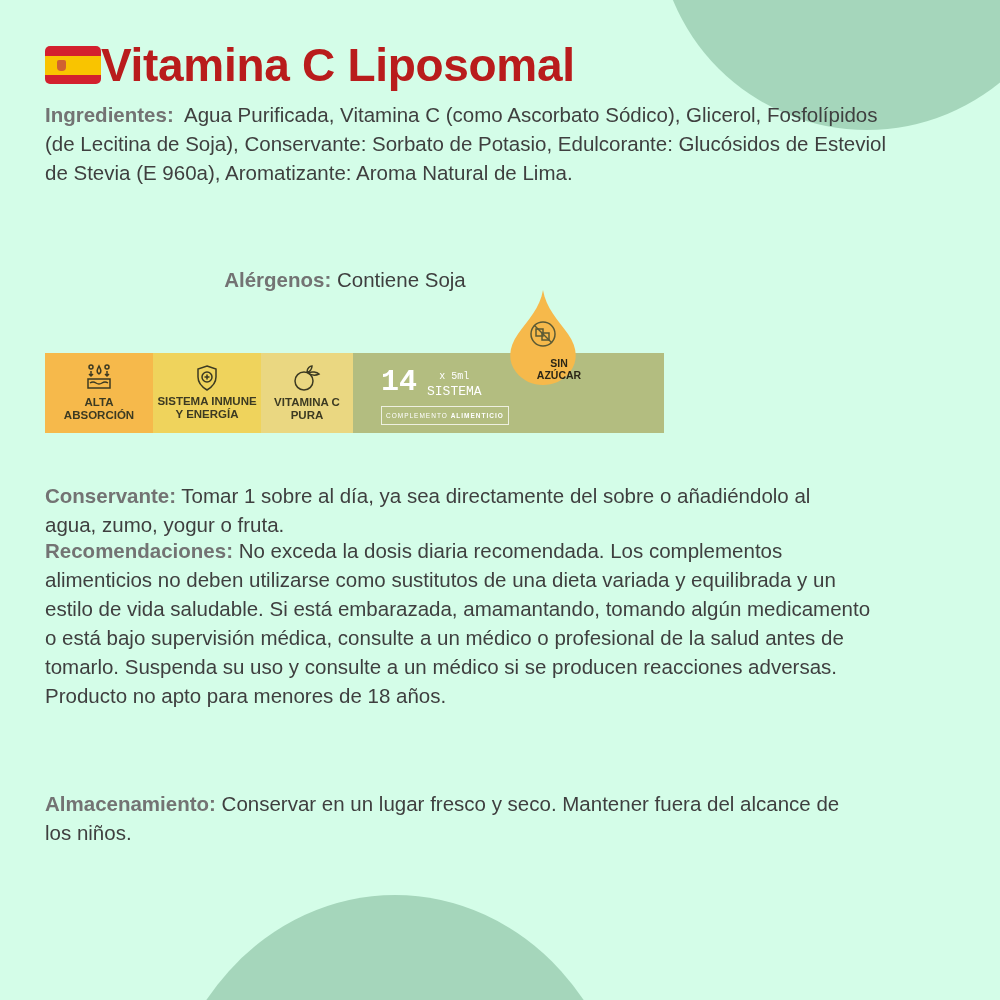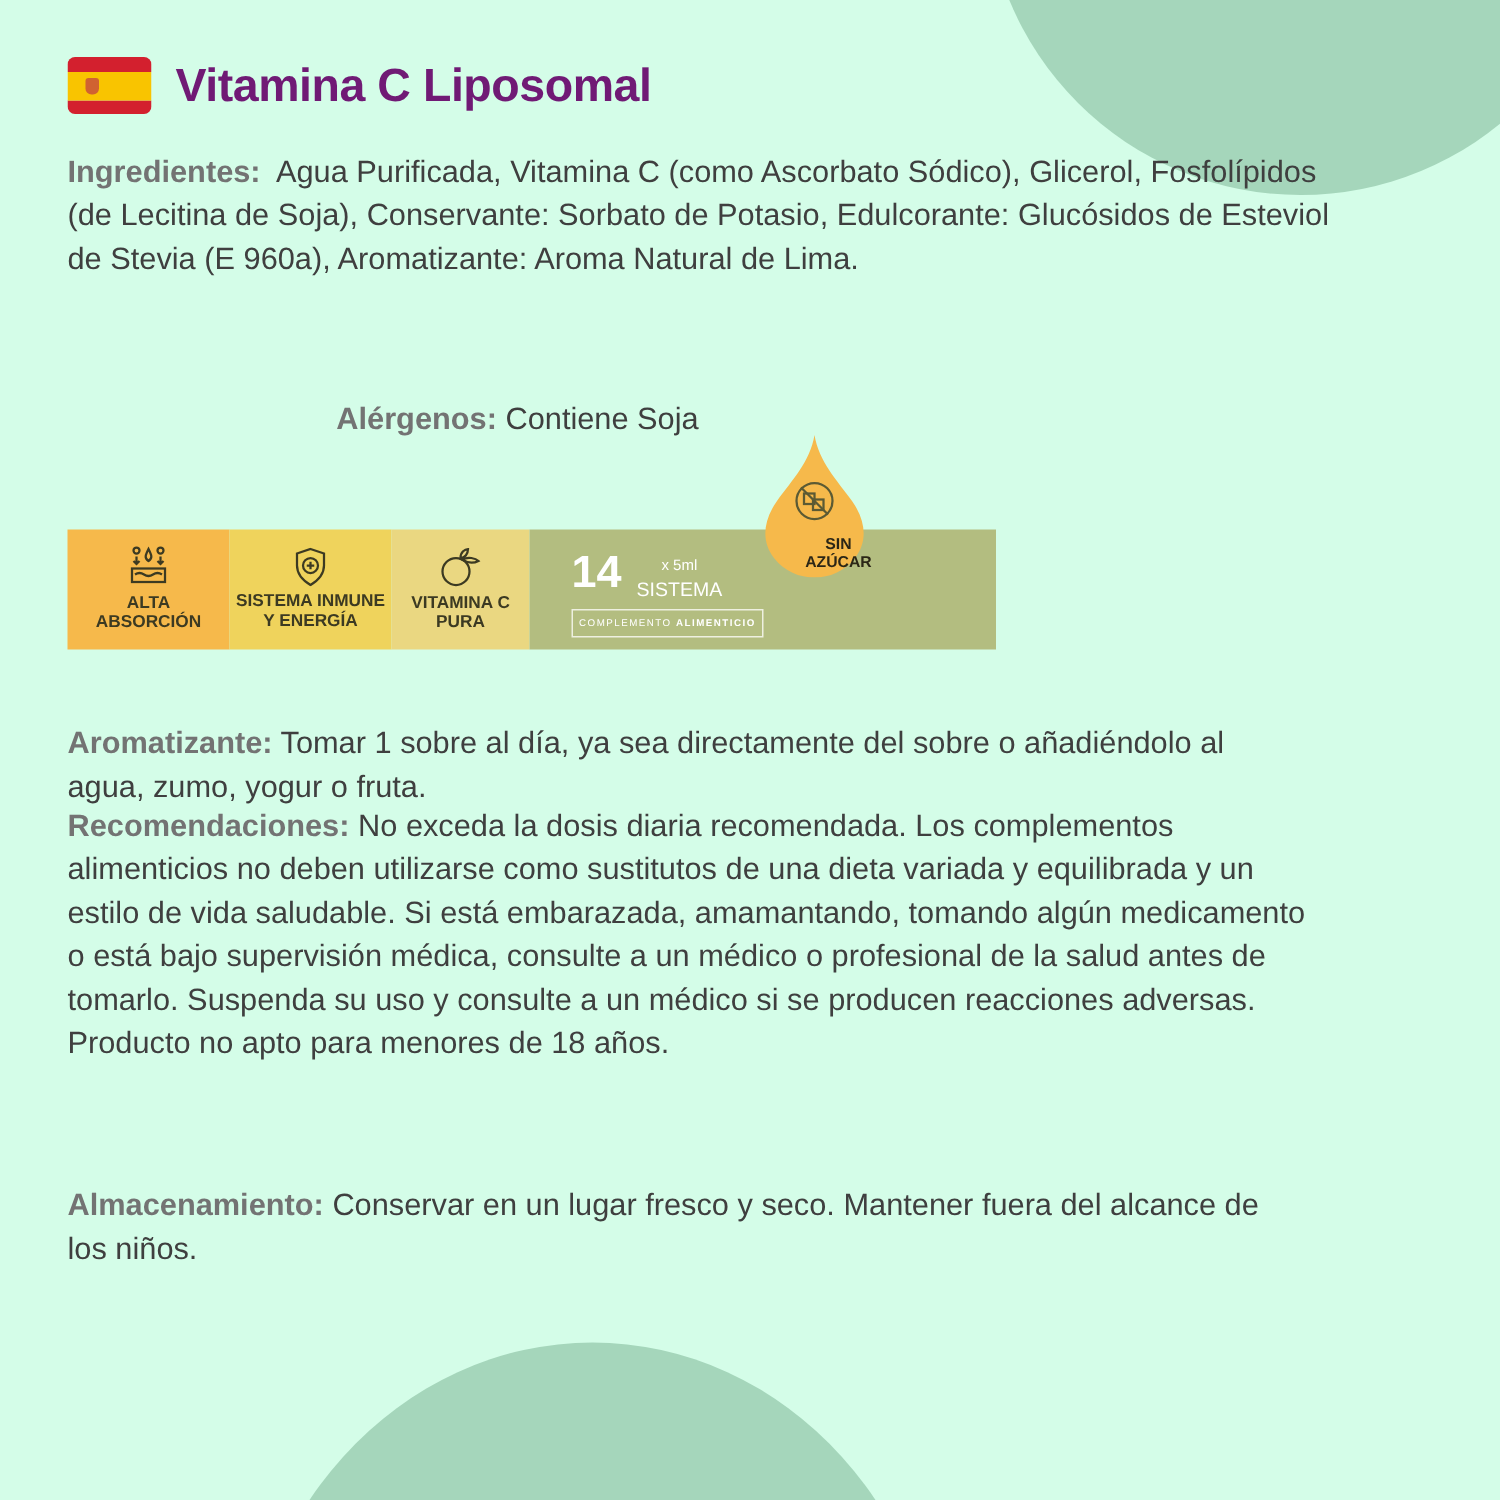--- a/index.html
+++ b/index.html
@@ -24,21 +24,21 @@
     width: 56px; height: 38px; border-radius: 5px; overflow: hidden;
     display: flex; flex-direction: column; position: relative;
   }
   .flag .r { background: #d3202e; height: 25%; }
   .flag .y { background: #f9c400; height: 50%; position: relative; }
   .flag .crest {
     position: absolute; left: 12px; top: 4px; width: 9px; height: 11px;
     background: #c9513a; border-radius: 2px 2px 4px 4px; opacity: .85;
   }
   .title {
-    margin-left: 16px; font-size: 31px; font-weight: bold; color: #701a75;
+    margin-left: 0; font-size: 46px; font-weight: bold; color: #b91c1c;
     letter-spacing: -0.3px;
   }
   .para {
     position: absolute; left: 45px; font-size: 20.5px; line-height: 29px;
     color: #3f3f3f;
   }
   .para b { color: #737373; font-weight: bold; }
   .p-ing { top: 100px; width: 850px; }
   .p-alg { top: 265px; width: 600px; text-align: center; }
   .p-ind { top: 481px; width: 800px; }
@@ -52,21 +52,21 @@
   .cell {
     display: flex; flex-direction: column; align-items: center; justify-content: center;
     color: #3c3a22; font-weight: bold; font-size: 11.5px; text-align: center; line-height: 13px;
   }
   .cell svg { margin-bottom: 4px; }
   .c1 { width: 108px; background: #f6b94b; }
   .c2 { width: 108px; background: #efd35c; }
   .c3 { width: 92px; background: #ead781; }
   .c4 { flex: 1; background: #b3bd80; position: relative; }
   .qty {
-    position: absolute; left: 28px; top: 12px; display: flex; align-items: flex-start; color: #fff;
+    position: absolute; left: 28px; top: 12px; display: flex; align-items: flex-end; color: #fff; font-family: Liberation Mono, monospace;
   }
   .qty .num { font-size: 30px; font-weight: bold; line-height: 34px; }
   .qty .units { margin-left: 10px; font-size: 13px; line-height: 15px; font-weight: normal; margin-top: 3px; }
   .qty .units .ml { font-size: 10px; }
   .badge-box {
     position: absolute; left: 28px; top: 53px; border: 1px solid #eef0e0;
     color: #fff; font-size: 6.5px; letter-spacing: 1px; padding: 2px 4px; font-weight: normal;
   }
   .badge-box b { font-weight: bold; }
   .drop {
@@ -161,21 +161,21 @@
     <rect x="13" y="13" width="7" height="7"></rect>
     <path d="M5 5 L23 23"></path>
   </svg>
   <div class="drop-label">
     <span>SIN</span><br>
     <span>AZÚCAR</span>
   </div>
 </div>
 
 <div class="para p-ind">
-  <b>Aromatizante:</b>
+  <b>Conservante:</b>
   <span>Tomar 1 sobre al día, ya sea directamente del sobre o añadiéndolo al agua, zumo, yogur o fruta.</span>
 </div>
 
 <div class="para p-rec">
   <b>Recomendaciones:</b>
   <span>No exceda la dosis diaria recomendada. Los complementos alimenticios no deben utilizarse como sustitutos de una dieta variada y equilibrada y un estilo de vida saludable. Si está embarazada, amamantando, tomando algún medicamento o está bajo supervisión médica, consulte a un médico o profesional de la salud antes de tomarlo. Suspenda su uso y consulte a un médico si se producen reacciones adversas. Producto no apto para menores de 18 años.</span>
 </div>
 
 <div class="para p-alm">
   <b>Almacenamiento:</b>

